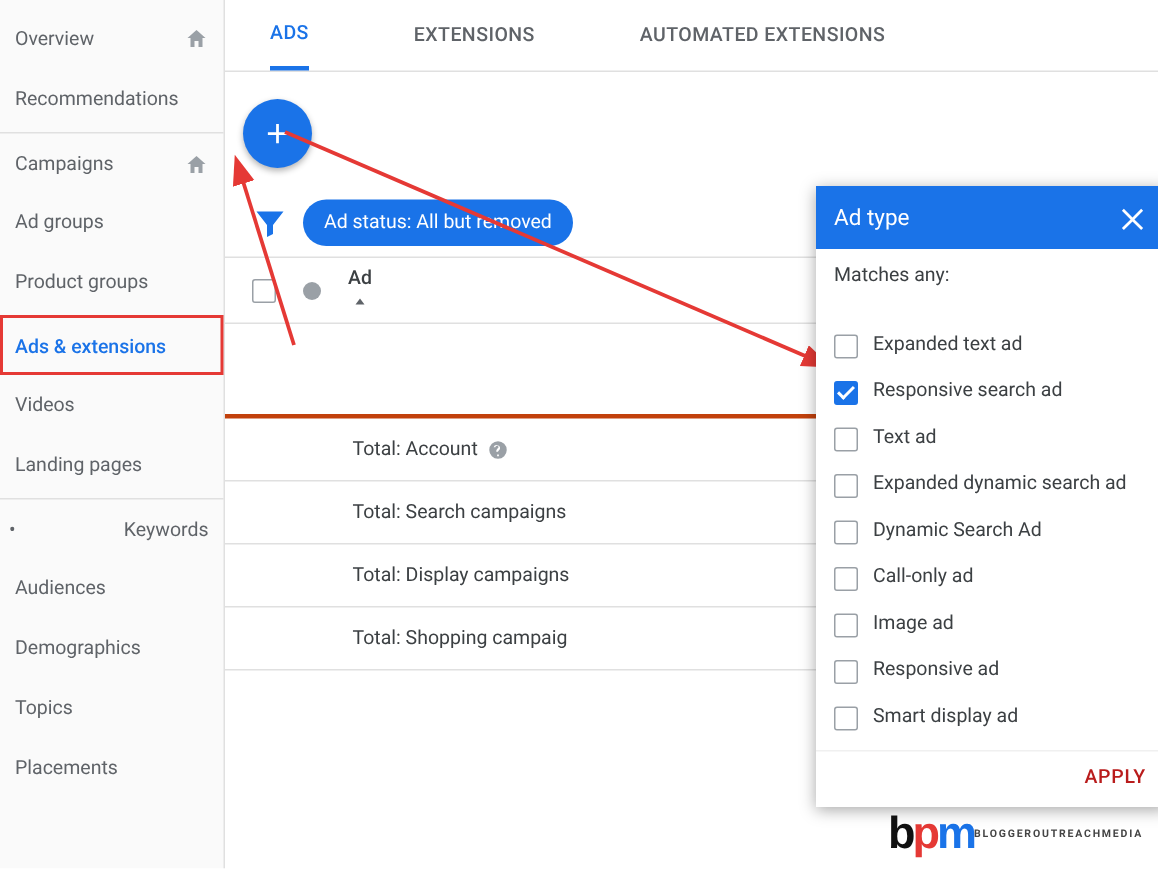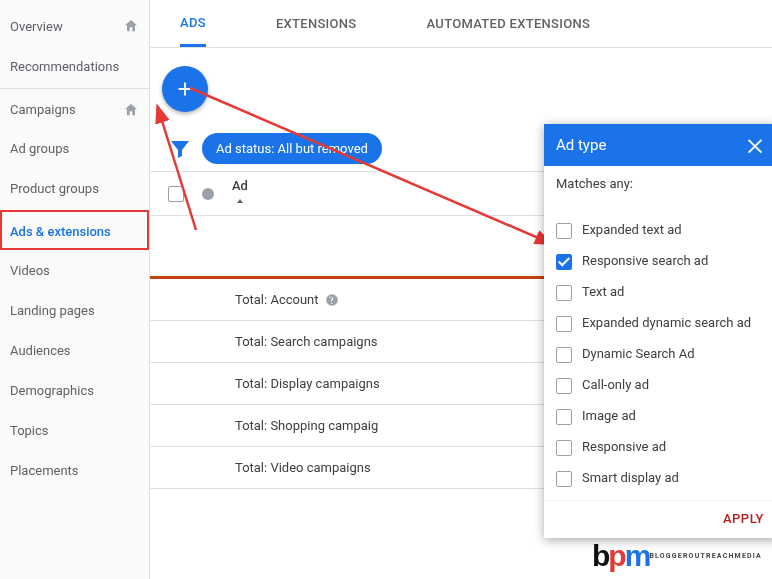--- a/index.html
+++ b/index.html
@@ -80,20 +80,23 @@
       </div>
       <div class="sb-item active divider">
         <span>Ads &amp; extensions</span>
       </div>
       <div class="sb-item">
         <span>Videos</span>
       </div>
       <div class="sb-item">
         <span>Landing pages</span>
       </div>
+      <div class="sb-item divider bullet-row">
+        <span>Keywords</span>
+      </div>
       <div class="sb-item">
         <span>Audiences</span>
       </div>
       <div class="sb-item">
         <span>Demographics</span>
       </div>
       <div class="sb-item">
         <span>Topics</span>
       </div>
       <div class="sb-item">
@@ -142,23 +145,20 @@
           </svg>
         </div>
         <div class="trow">
           <span>Total: Search campaigns</span>
         </div>
         <div class="trow">
           <span>Total: Display campaigns</span>
         </div>
         <div class="trow">
           <span>Total: Shopping campaig</span>
-        </div>
-        <div class="trow">
-          <span>Total: Video campaigns</span>
         </div>
       </div>
 
     <div class="popup">
       <div class="pop-head">
         <span>Ad type</span>
         <span class="close-x">
           <svg viewBox="0 0 24 24">
               <path d="M18.3 5.71L12 12.01l-6.3-6.3-1.41 1.41 6.3 6.3-6.3 6.3 1.41 1.41 6.3-6.3 6.3 6.3 1.41-1.41-6.3-6.3 6.3-6.3z"></path>
             </svg>

